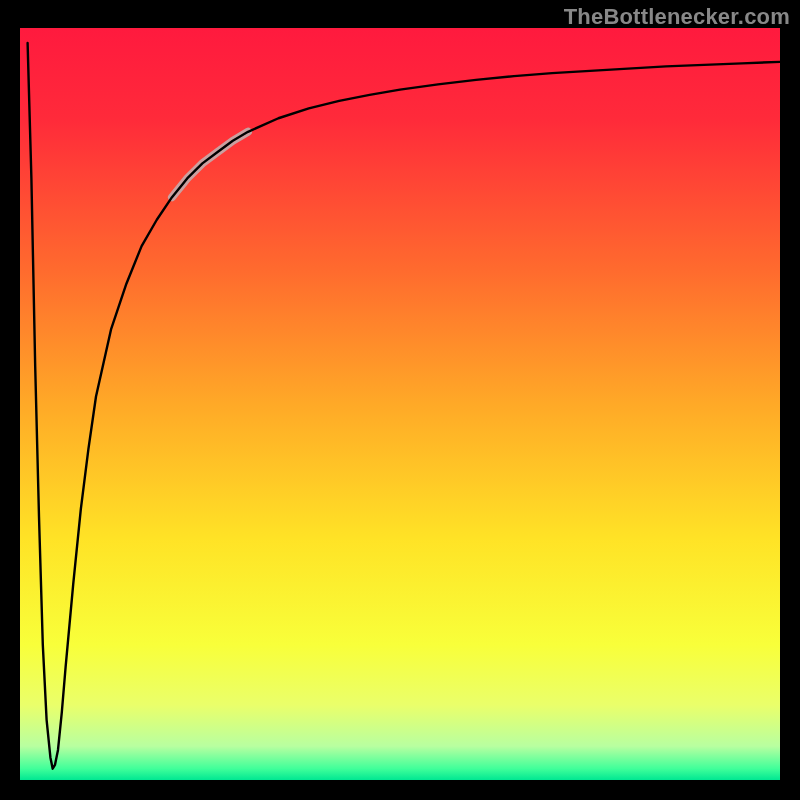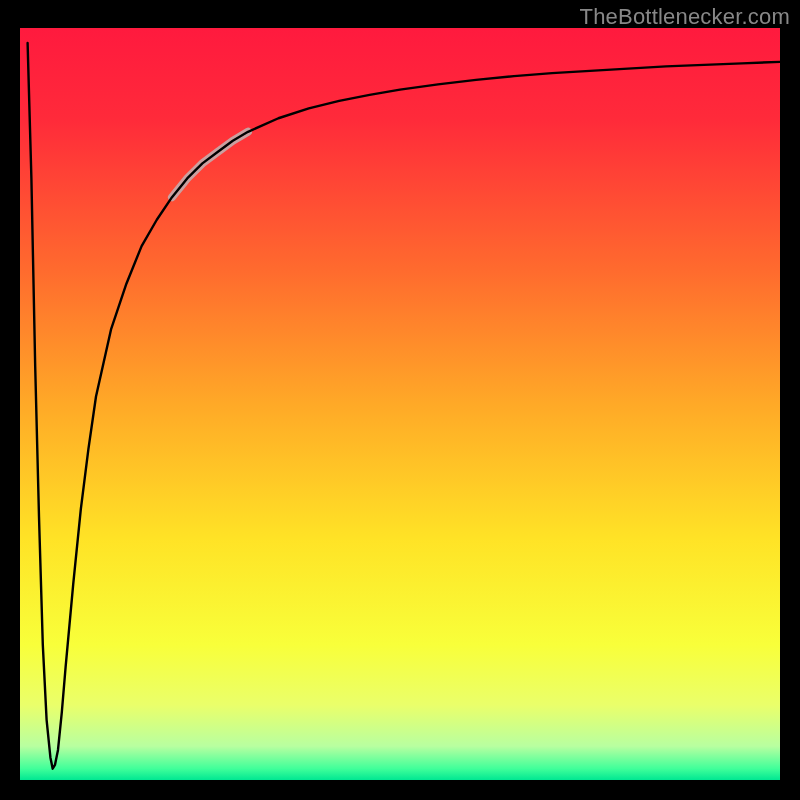--- a/index.html
+++ b/index.html
@@ -16,21 +16,21 @@
     width: 800px;
     height: 800px;
     background: #000;
   }
   .watermark {
     position: absolute;
     top: 4px;
     right: 10px;
     color: #888;
     font-size: 22px;
-    font-weight: 400;
+    font-weight: 700;
     letter-spacing: 0.2px;
     user-select: none;
   }
   .plot {
     position: absolute;
     left: 20px;
     top: 28px;
     width: 760px;
     height: 752px;
     display: block;

